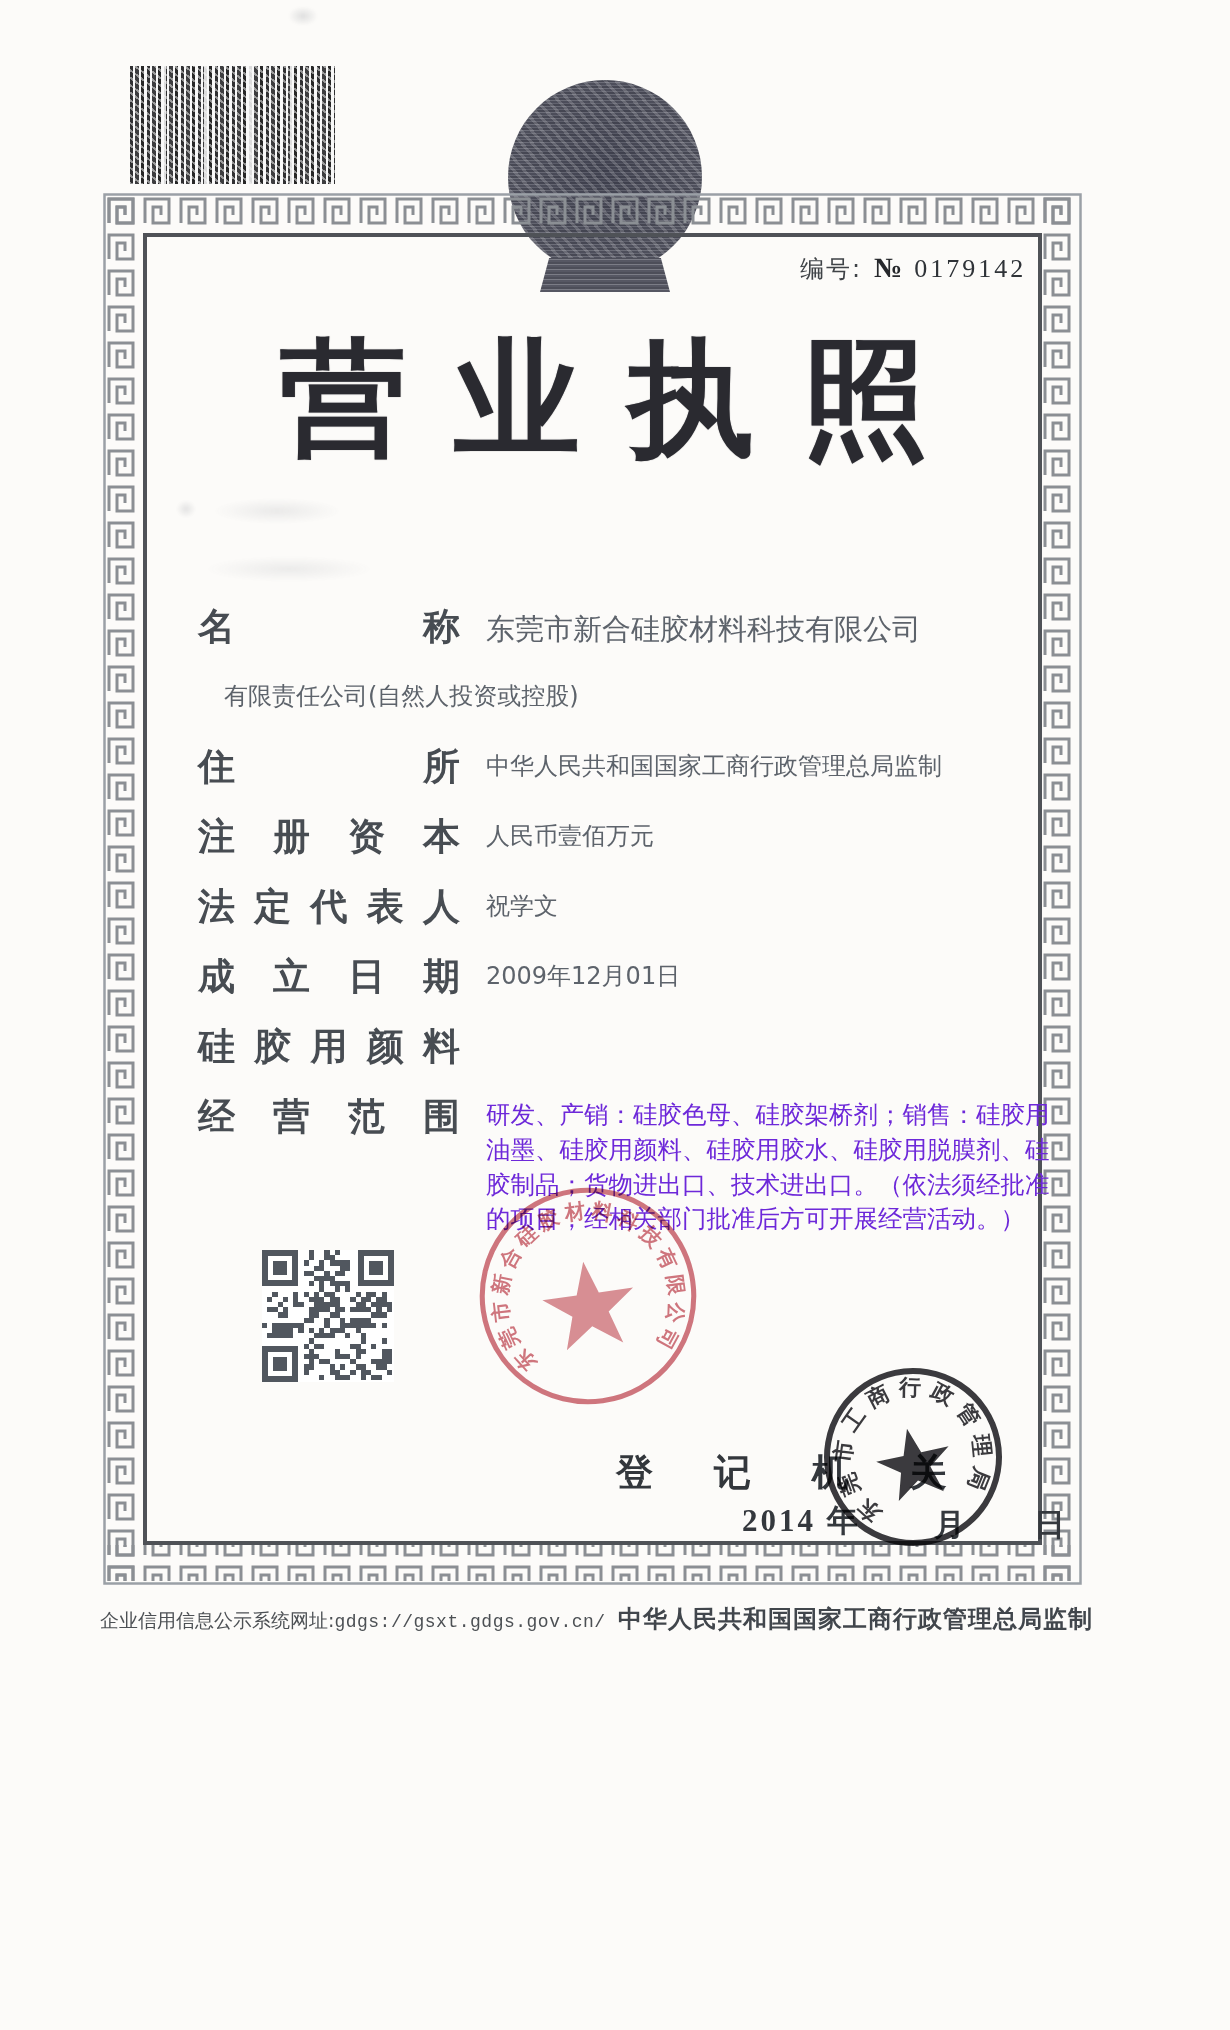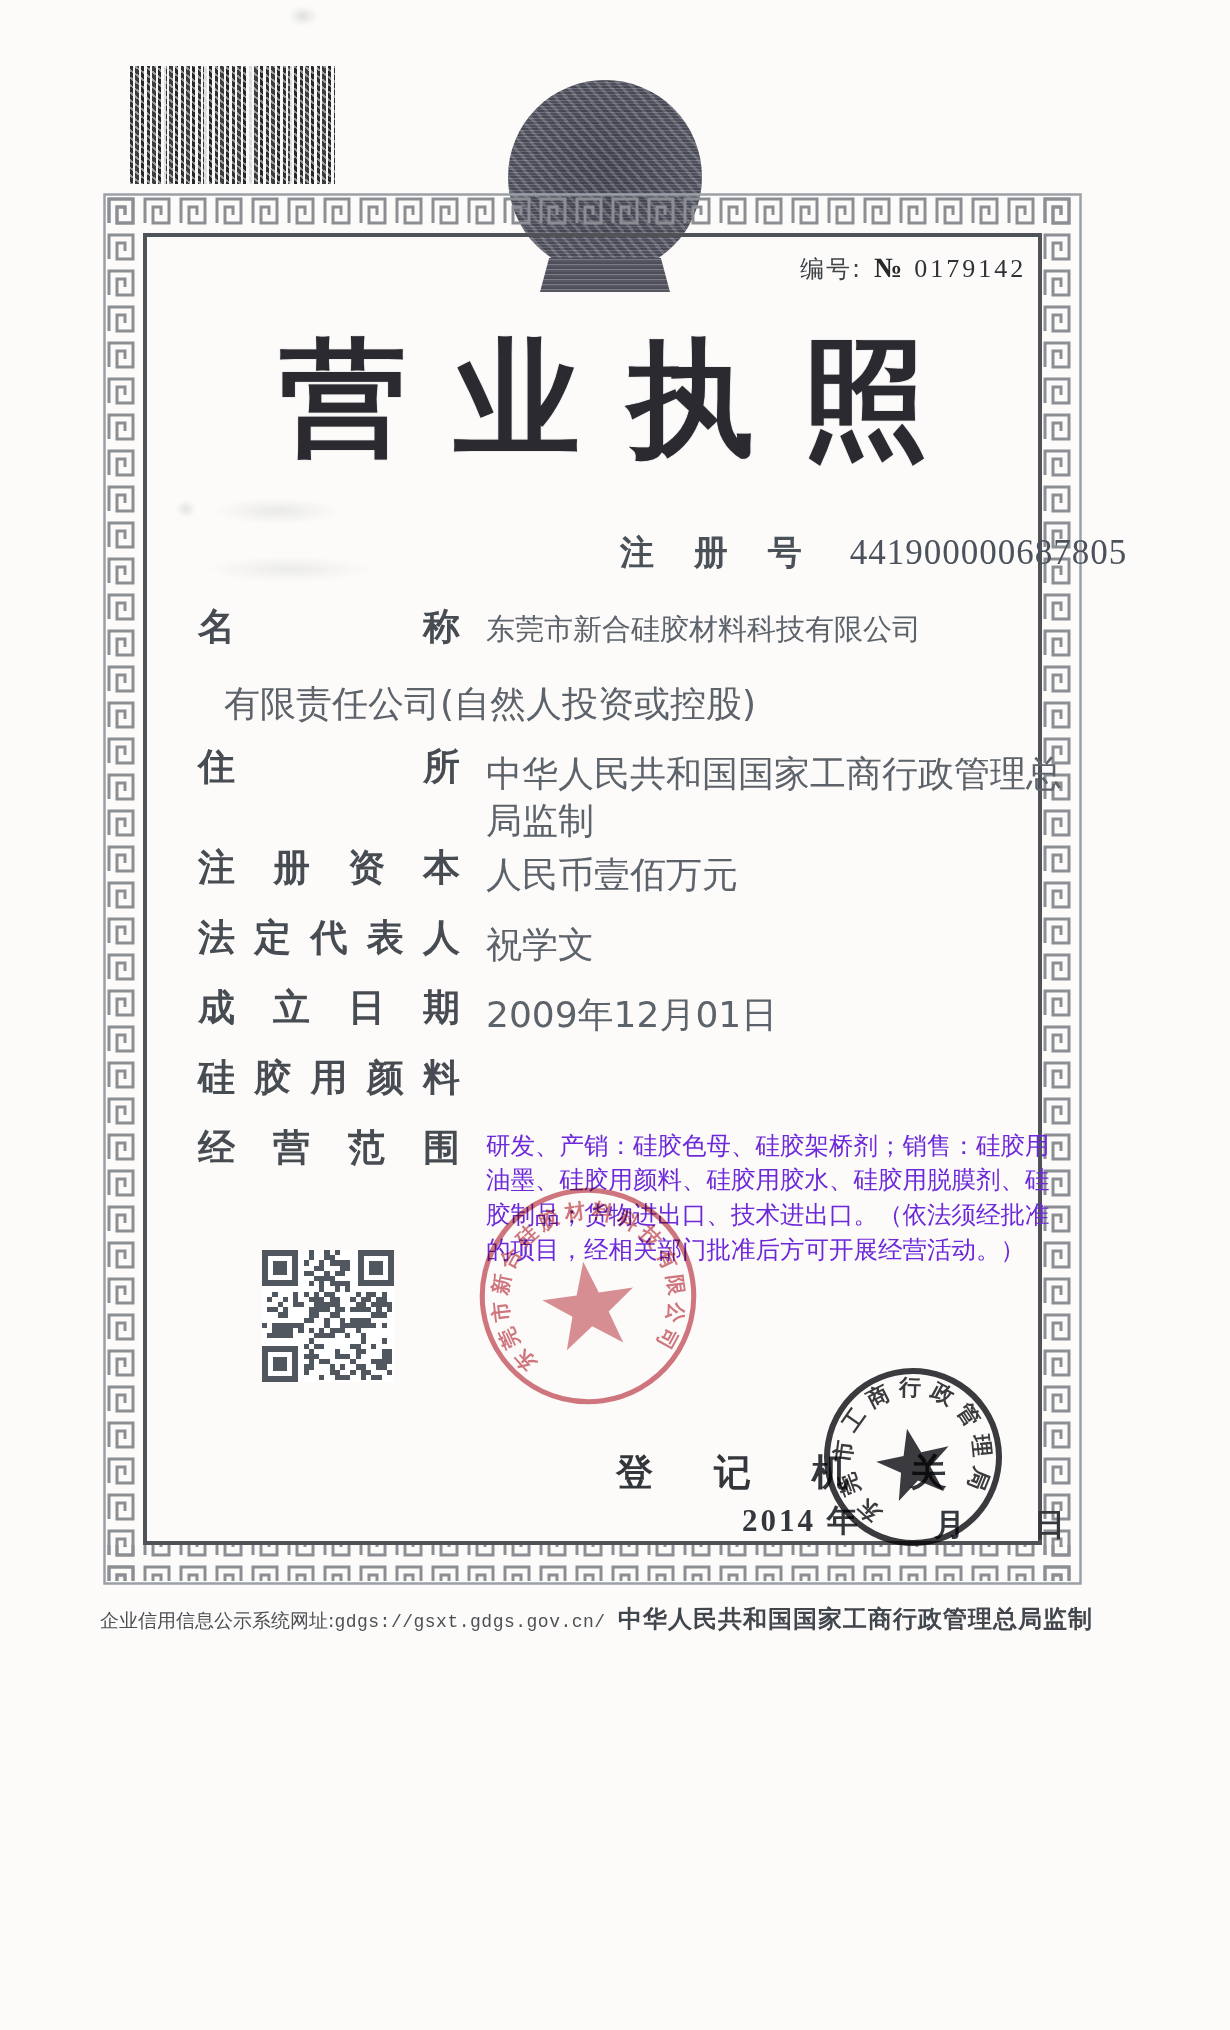--- a/index.html
+++ b/index.html
@@ -47,21 +47,21 @@
   
   .regline{position:absolute;left:620px;top:530px;display:flex;align-items:baseline;gap:34px;}
   .regline .lab{font-size:34px;font-weight:600;letter-spacing:14px;color:#4b5158;}
   .regline .num{font-family:"Liberation Serif","DejaVu Serif",serif;font-size:35px;letter-spacing:1px;color:#4b525c;}
 
   
   .fields{position:absolute;left:198px;top:604px;width:866px;}
   .frow{display:flex;align-items:flex-start;min-height:70px;}
   .frow .flabel{width:262px;flex:none;font-size:37px;font-weight:600;color:#474c52;
       text-align:justify;text-align-last:justify;line-height:1.25;}
-  .frow .fvalue{flex:1;padding-left:26px;padding-top:7px;font-size:36px;color:#5d636b;line-height:1.3;}
+  .frow .fvalue{flex:1;padding-left:26px;padding-top:7px;font-size:24px;color:#5d636b;line-height:1.3;}
   .frow.name .fvalue{font-size:29px;}
   .frow.scope{min-height:0;}
   .frow.scope .fvalue{font-size:24.5px;line-height:1.42;color:#6d28d9;font-weight:500;padding-top:4px;}
 
   
   .qr{position:absolute;left:262px;top:1250px;width:132px;height:132px;background:#fff;}
   .qr-grid{position:absolute;left:0;top:0;width:130px;height:130px;}
   .qr-grid i{position:absolute;background:#51575f;}
   .qr-finder{position:absolute;width:24px;height:24px;border:6px solid #51575f;background:#fff;}
   .qr-finder::after{content:"";position:absolute;left:5px;top:5px;width:14px;height:14px;background:#51575f;}
@@ -127,24 +127,20 @@
     <rect x="42" y="42" width="895" height="1308" fill="none" stroke="#4f5257" stroke-width="4"></rect>
   </svg>
 
   <div class="title">
     <span>营</span>
     <span>业</span>
     <span>执</span>
     <span>照</span>
   </div>
 
-  <div class="regline">
-    <span class="lab">注 册 号</span>
-    <span class="num">441900000687805</span>
-  </div>
 
   <div class="fields">
     <div class="frow name">
       <div class="flabel">名称</div>
       <div class="fvalue">东莞市新合硅胶材料科技有限公司</div>
     </div>
     <div class="frow">
       <div class="fvalue">有限责任公司(自然人投资或控股)</div>
     </div>
     <div class="frow">

